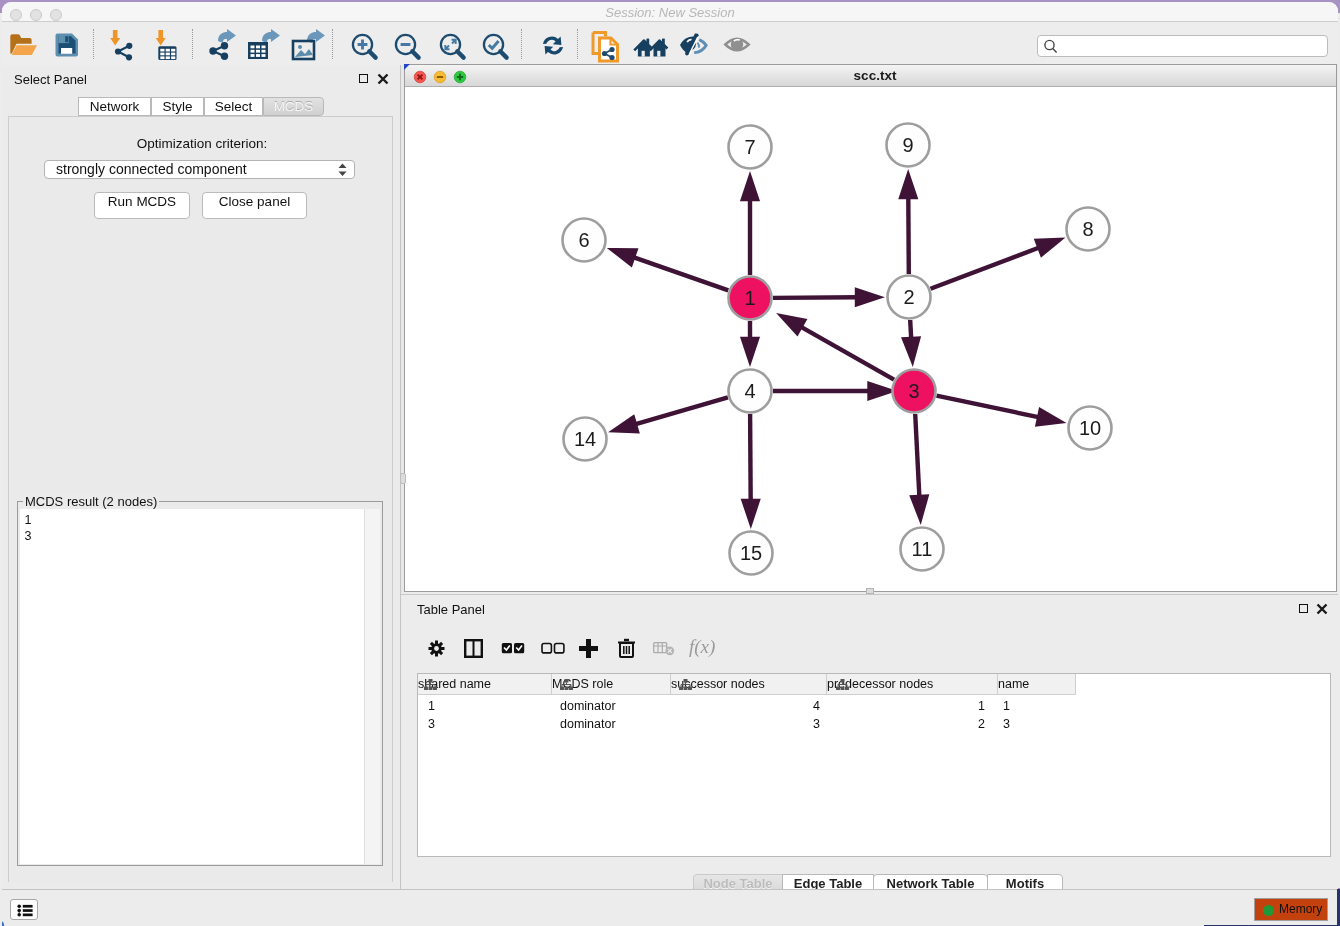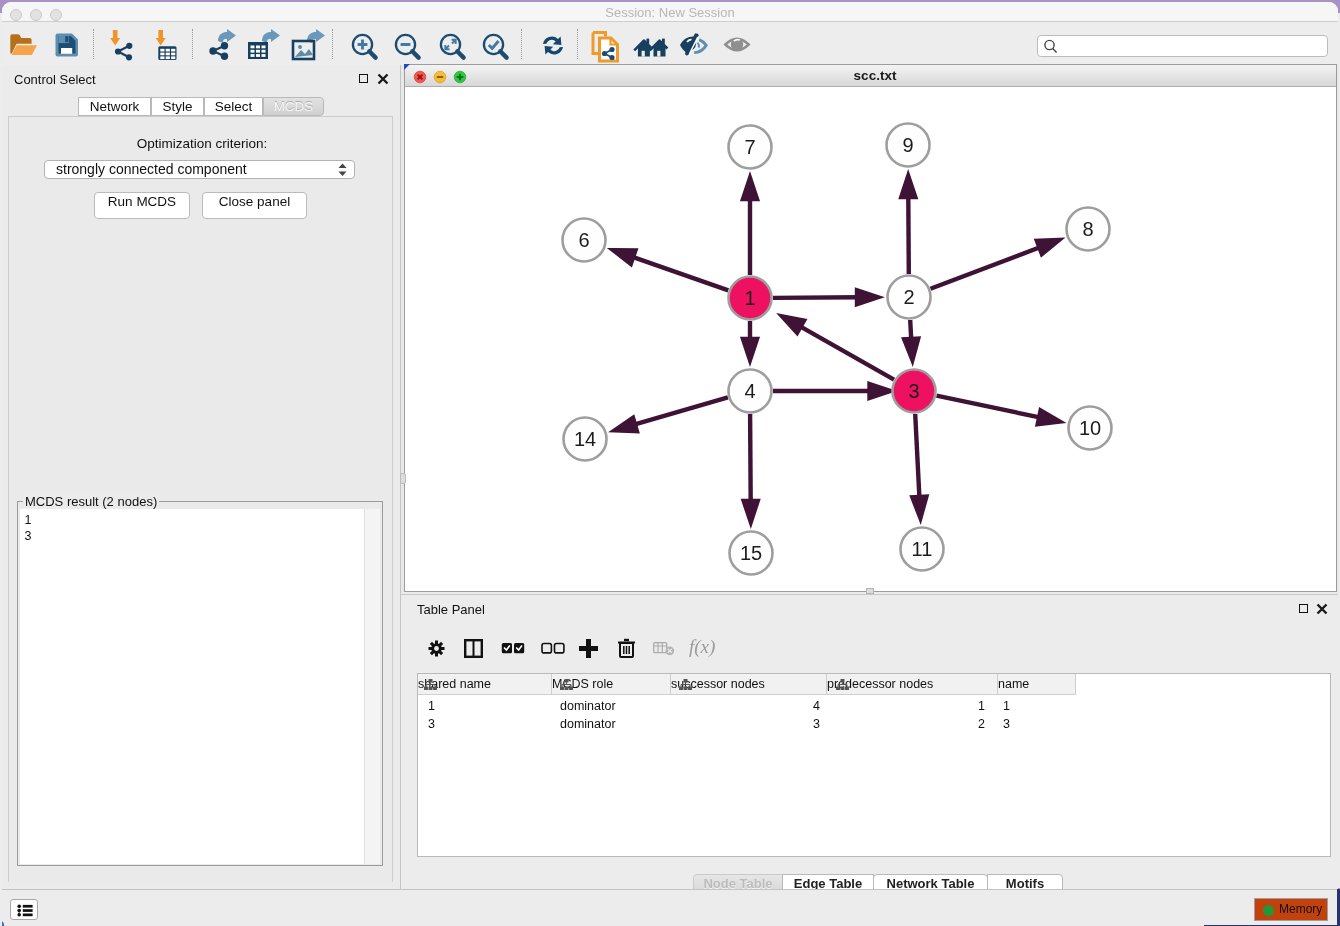--- a/index.html
+++ b/index.html
@@ -1,18 +1,18 @@
 <!DOCTYPE html>
 <html><head><meta charset="utf-8"><style>
 *{margin:0;padding:0;box-sizing:border-box;-webkit-font-smoothing:antialiased;}
 html,body{width:1340px;height:926px;overflow:hidden;}
 body{font-family:"Liberation Sans",sans-serif;background:#a892c4;position:relative;}
 .abs{position:absolute;}
 #win{position:absolute;left:2px;top:2px;width:1336px;height:924px;background:#ececec;border-radius:9px 9px 4px 4px;overflow:hidden;}
-#titlebar{position:absolute;left:0;top:0;width:100%;height:20px;background:#f6f6f6;border-bottom:1px solid #cfcfcf;}
+#titlebar{position:absolute;left:0;top:0;width:100%;height:20px;background:#f6f6f6;border-bottom:1px solid #cfcfcf;font-style:italic;}
 .tl{position:absolute;top:7px;width:12px;height:12px;border-radius:50%;background:#e2e2e2;border:1px solid #c9c9c9;}
 #title{position:absolute;top:3px;width:100%;text-align:center;font-size:13px;color:#b7b7b7;}
 #toolbar{position:absolute;left:0;top:21px;width:100%;height:43px;background:#ededed;border-bottom:1px solid #d2d2d2;}
 .tsep{position:absolute;top:6px;height:30px;width:0;border-left:1px dotted #9a9a9a;}
 
 #cp{position:absolute;left:0;top:63px;width:399px;height:824px;background:#ebebeb;border-right:1px solid #c4c4c4;}
 #cp .hdr{position:absolute;left:12px;top:7px;font-size:13px;color:#111;}
 .tabs{position:absolute;top:32px;left:76px;height:19px;}
 .tab{position:absolute;top:0;height:19px;background:#fff;border:1px solid #b9b9b9;font-size:13.5px;text-align:center;line-height:18px;color:#111;}
 .tabsel{background:linear-gradient(#e2e2e2,#d0d0d0);color:#f5f5f5;text-shadow:0 -1px 0 #aaa;border-radius:0 4px 4px 0;}
@@ -204,21 +204,21 @@
     </svg>
 
     <div class="abs" style="left:1035px;top:11.5px;width:291px;height:22px;background:#fff;border:1px solid #bcbcbc;border-radius:4px;">
       <svg class="abs" style="left:5px;top:3.5px;" width="16" height="16">
         <circle cx="6.5" cy="6" r="4.6" fill="none" stroke="#444" stroke-width="1.4"></circle>
         <path d="M9.8,9.6 L13.6,13.4" stroke="#444" stroke-width="1.4"></path>
       </svg>
     </div>
   </div>
   <div id="cp">
-    <div class="hdr">Control Select</div>
+    <div class="hdr">Select Panel</div>
     <div class="abs" style="left:357px;top:9px;width:9px;height:9px;border:1.5px solid #111;"></div>
     <svg class="abs" style="left:375px;top:8px;" width="12" height="12">
         <path d="M1.5,1.5 L10.5,10.5 M10.5,1.5 L1.5,10.5" stroke="#1a1a1a" stroke-width="2.4"></path>
       </svg>
     <div class="tabs">
       <div class="tab" style="left:0;width:73px;">Network</div>
       <div class="tab" style="left:73px;width:53px;">Style</div>
       <div class="tab" style="left:126px;width:59px;">Select</div>
       <div class="tab tabsel" style="left:185px;width:61px;">MCDS</div>
     </div>

